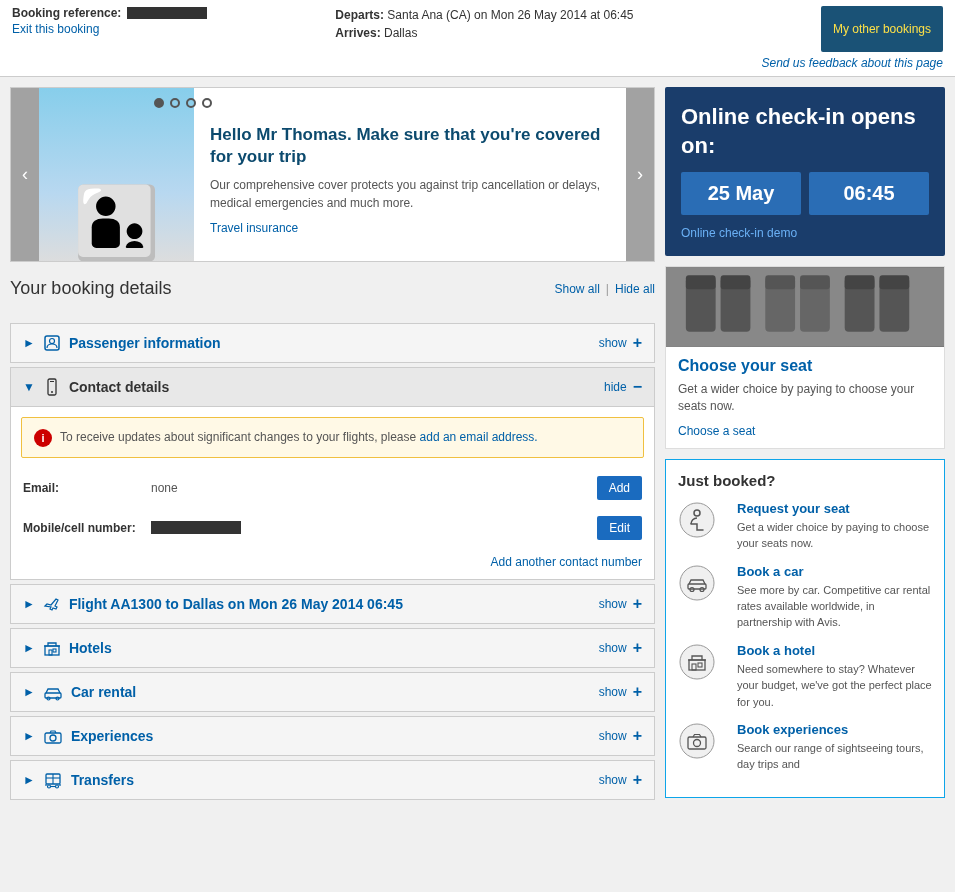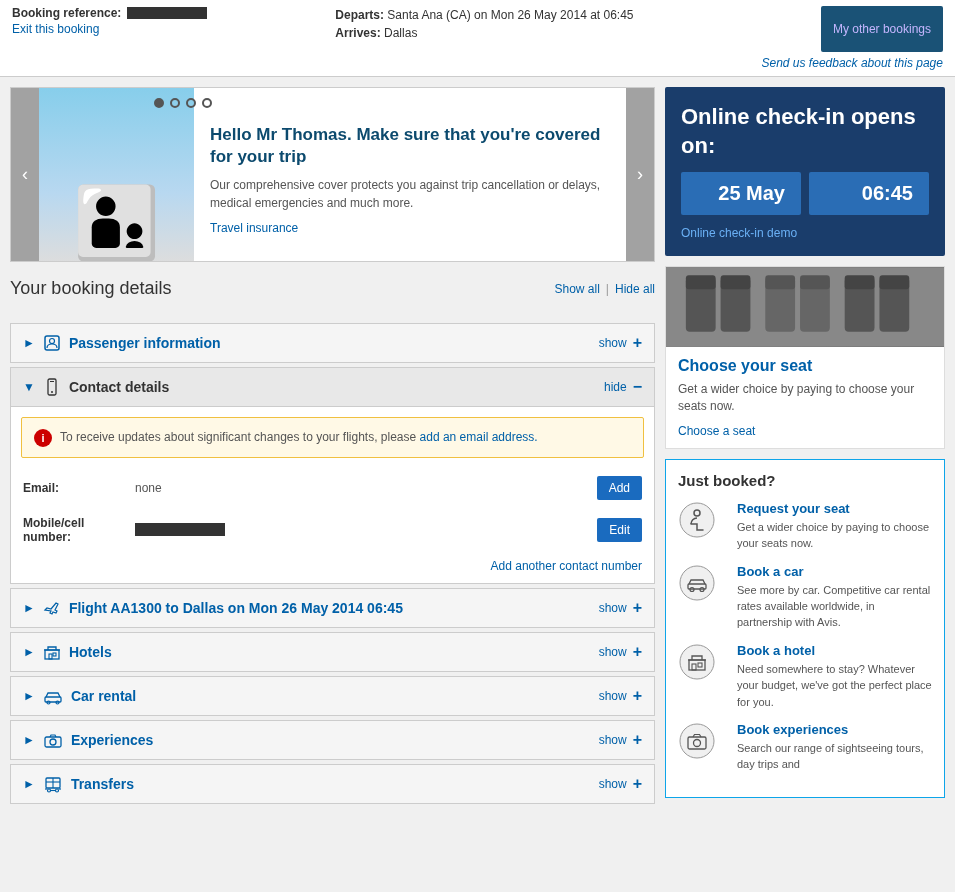--- a/index.html
+++ b/index.html
@@ -9,21 +9,21 @@
     .header { background: #fff; border-bottom: 1px solid #ccc; padding: 6px 12px; display: flex; justify-content: space-between; align-items: flex-start; }
     .header-left { font-size: 12px; }
     .header-left .booking-ref { display: flex; align-items: center; gap: 6px; margin-bottom: 2px; }
     .header-left .booking-ref span { font-weight: bold; font-size: 12px; }
     .header-left .ref-value { background: #333; color: #333; width: 80px; height: 12px; display: inline-block; }
     .exit-link { color: #0060a8; text-decoration: none; font-size: 12px; }
     .header-center { font-size: 12px; margin-top: 2px; }
     .header-center .departs { margin-bottom: 4px; }
     .header-center strong { font-weight: bold; }
     .header-right { text-align: right; }
-    .my-other-btn { background: #1a5276; color: #c4b5fd; border: none; padding: 16px 12px; font-size: 12px; cursor: pointer; border-radius: 2px; }
+    .my-other-btn { background: #1a5276; color: #fde047; border: none; padding: 16px 12px; font-size: 12px; cursor: pointer; border-radius: 2px; }
     .feedback-link { color: #0060a8; text-decoration: none; font-size: 12px; display: block; margin-top: 4px; font-style: italic; }
 
     
     .main-content { display: flex; gap: 0; padding: 10px 10px; }
     .left-col { flex: 1; margin-right: 10px; }
     .right-col { width: 280px; flex-shrink: 0; }
 
     
     .carousel { background: #e8e8e8; border: 1px solid #ccc; display: flex; align-items: stretch; margin-bottom: 16px; position: relative; height: 175px; overflow: hidden; }
     .carousel-arrow { width: 28px; background: rgba(0,0,0,0.3); display: flex; align-items: center; justify-content: center; cursor: pointer; color: white; font-size: 18px; flex-shrink: 0; }
@@ -53,33 +53,33 @@
     .accordion-plus { color: #0060a8; font-size: 16px; font-weight: bold; }
     .accordion-minus { color: #0060a8; font-size: 16px; font-weight: bold; }
 
     
     .contact-details-body { background: #fff; border-top: 1px solid #ccc; }
     .alert-box { background: #fff9e6; border: 1px solid #f0c040; margin: 10px; padding: 10px 12px; display: flex; align-items: flex-start; gap: 8px; border-radius: 2px; }
     .alert-icon { width: 18px; height: 18px; background: #c00; border-radius: 50%; display: flex; align-items: center; justify-content: center; color: white; font-weight: bold; font-size: 11px; flex-shrink: 0; margin-top: 1px; }
     .alert-text { font-size: 12px; color: #555; line-height: 1.5; }
     .alert-link { color: #0060a8; text-decoration: none; }
     .contact-row { display: flex; align-items: center; padding: 8px 12px; }
-    .contact-label { width: 112px; font-size: 12px; font-weight: bold; color: #333; }
+    .contact-label { width: 128px; font-size: 12px; font-weight: bold; color: #333; }
     .contact-value { flex: 1; font-size: 12px; color: #555; }
     .contact-value-masked { background: #333; color: #333; width: 90px; height: 13px; display: inline-block; }
     .btn-add { background: #1a6bbf; color: white; border: none; padding: 5px 12px; font-size: 12px; cursor: pointer; border-radius: 2px; }
     .btn-edit { background: #1a6bbf; color: white; border: none; padding: 5px 12px; font-size: 12px; cursor: pointer; border-radius: 2px; }
     .add-contact-link { text-align: right; padding: 6px 12px 10px; }
     .add-contact-link a { color: #0060a8; text-decoration: none; font-size: 12px; }
 
     
     .checkin-box { background: #1a3d6b; color: white; padding: 16px; margin-bottom: 10px; border-radius: 2px; }
     .checkin-title { font-size: 22px; font-weight: bold; line-height: 1.3; margin-bottom: 12px; }
     .checkin-dates { display: flex; gap: 8px; margin-bottom: 10px; }
-    .checkin-date-box { background: #2a6db5; padding: 10px 16px; border-radius: 2px; font-size: 20px; font-weight: bold; text-align: right; flex: 1; }
+    .checkin-date-box { background: #2a6db5; padding: 10px 16px; border-radius: 2px; font-size: 20px; font-weight: bold; text-align: center; flex: 1; }
     .checkin-demo { color: #6ab0f5; text-decoration: none; font-size: 12px; cursor: pointer; }
 
     .seat-box { background: #fff; border: 1px solid #ddd; margin-bottom: 10px; overflow: hidden; }
     .seat-image { height: 80px; background: linear-gradient(135deg, #888 0%, #555 100%); display: flex; align-items: center; justify-content: center; overflow: hidden; }
     .seat-content { padding: 10px 12px; }
     .seat-title { color: #0060a8; font-size: 16px; font-weight: bold; margin-bottom: 6px; }
     .seat-desc { font-size: 12px; color: #555; margin-bottom: 8px; line-height: 1.4; }
     .seat-link { color: #0060a8; text-decoration: none; font-size: 12px; }
 
     .just-booked-box { background: #fff; border: 1px solid #0ea5e9; padding: 12px; }

